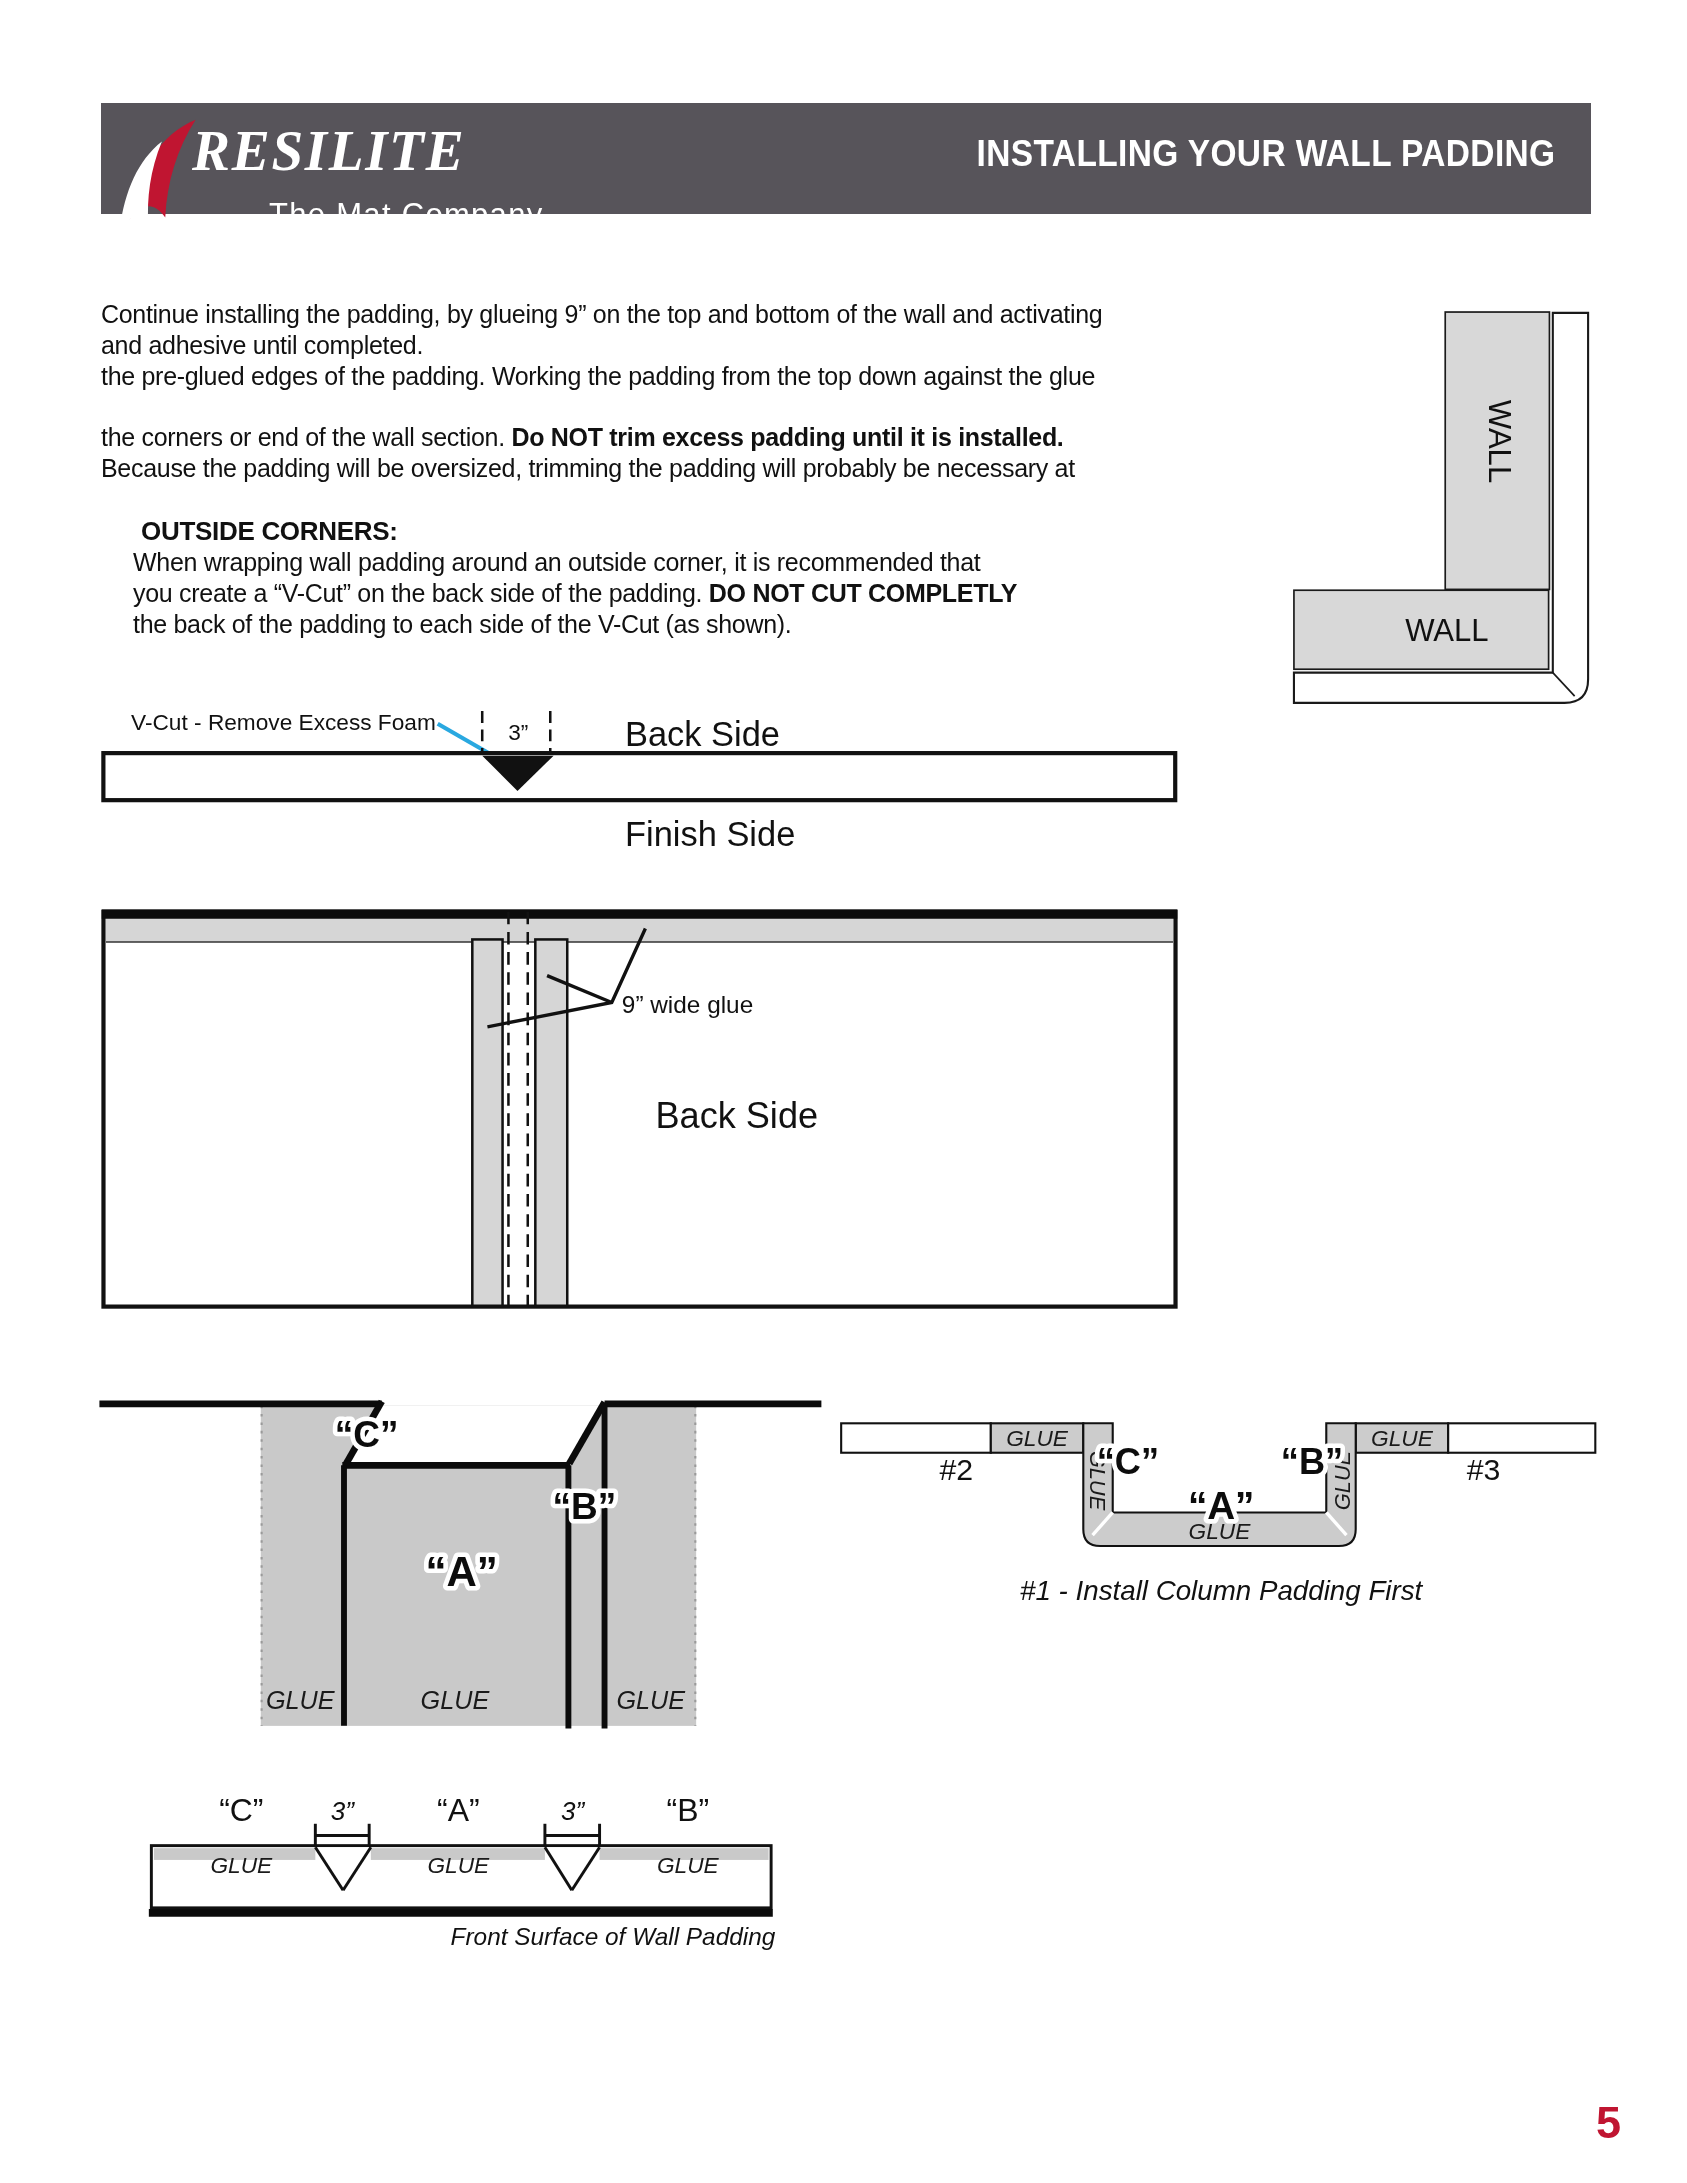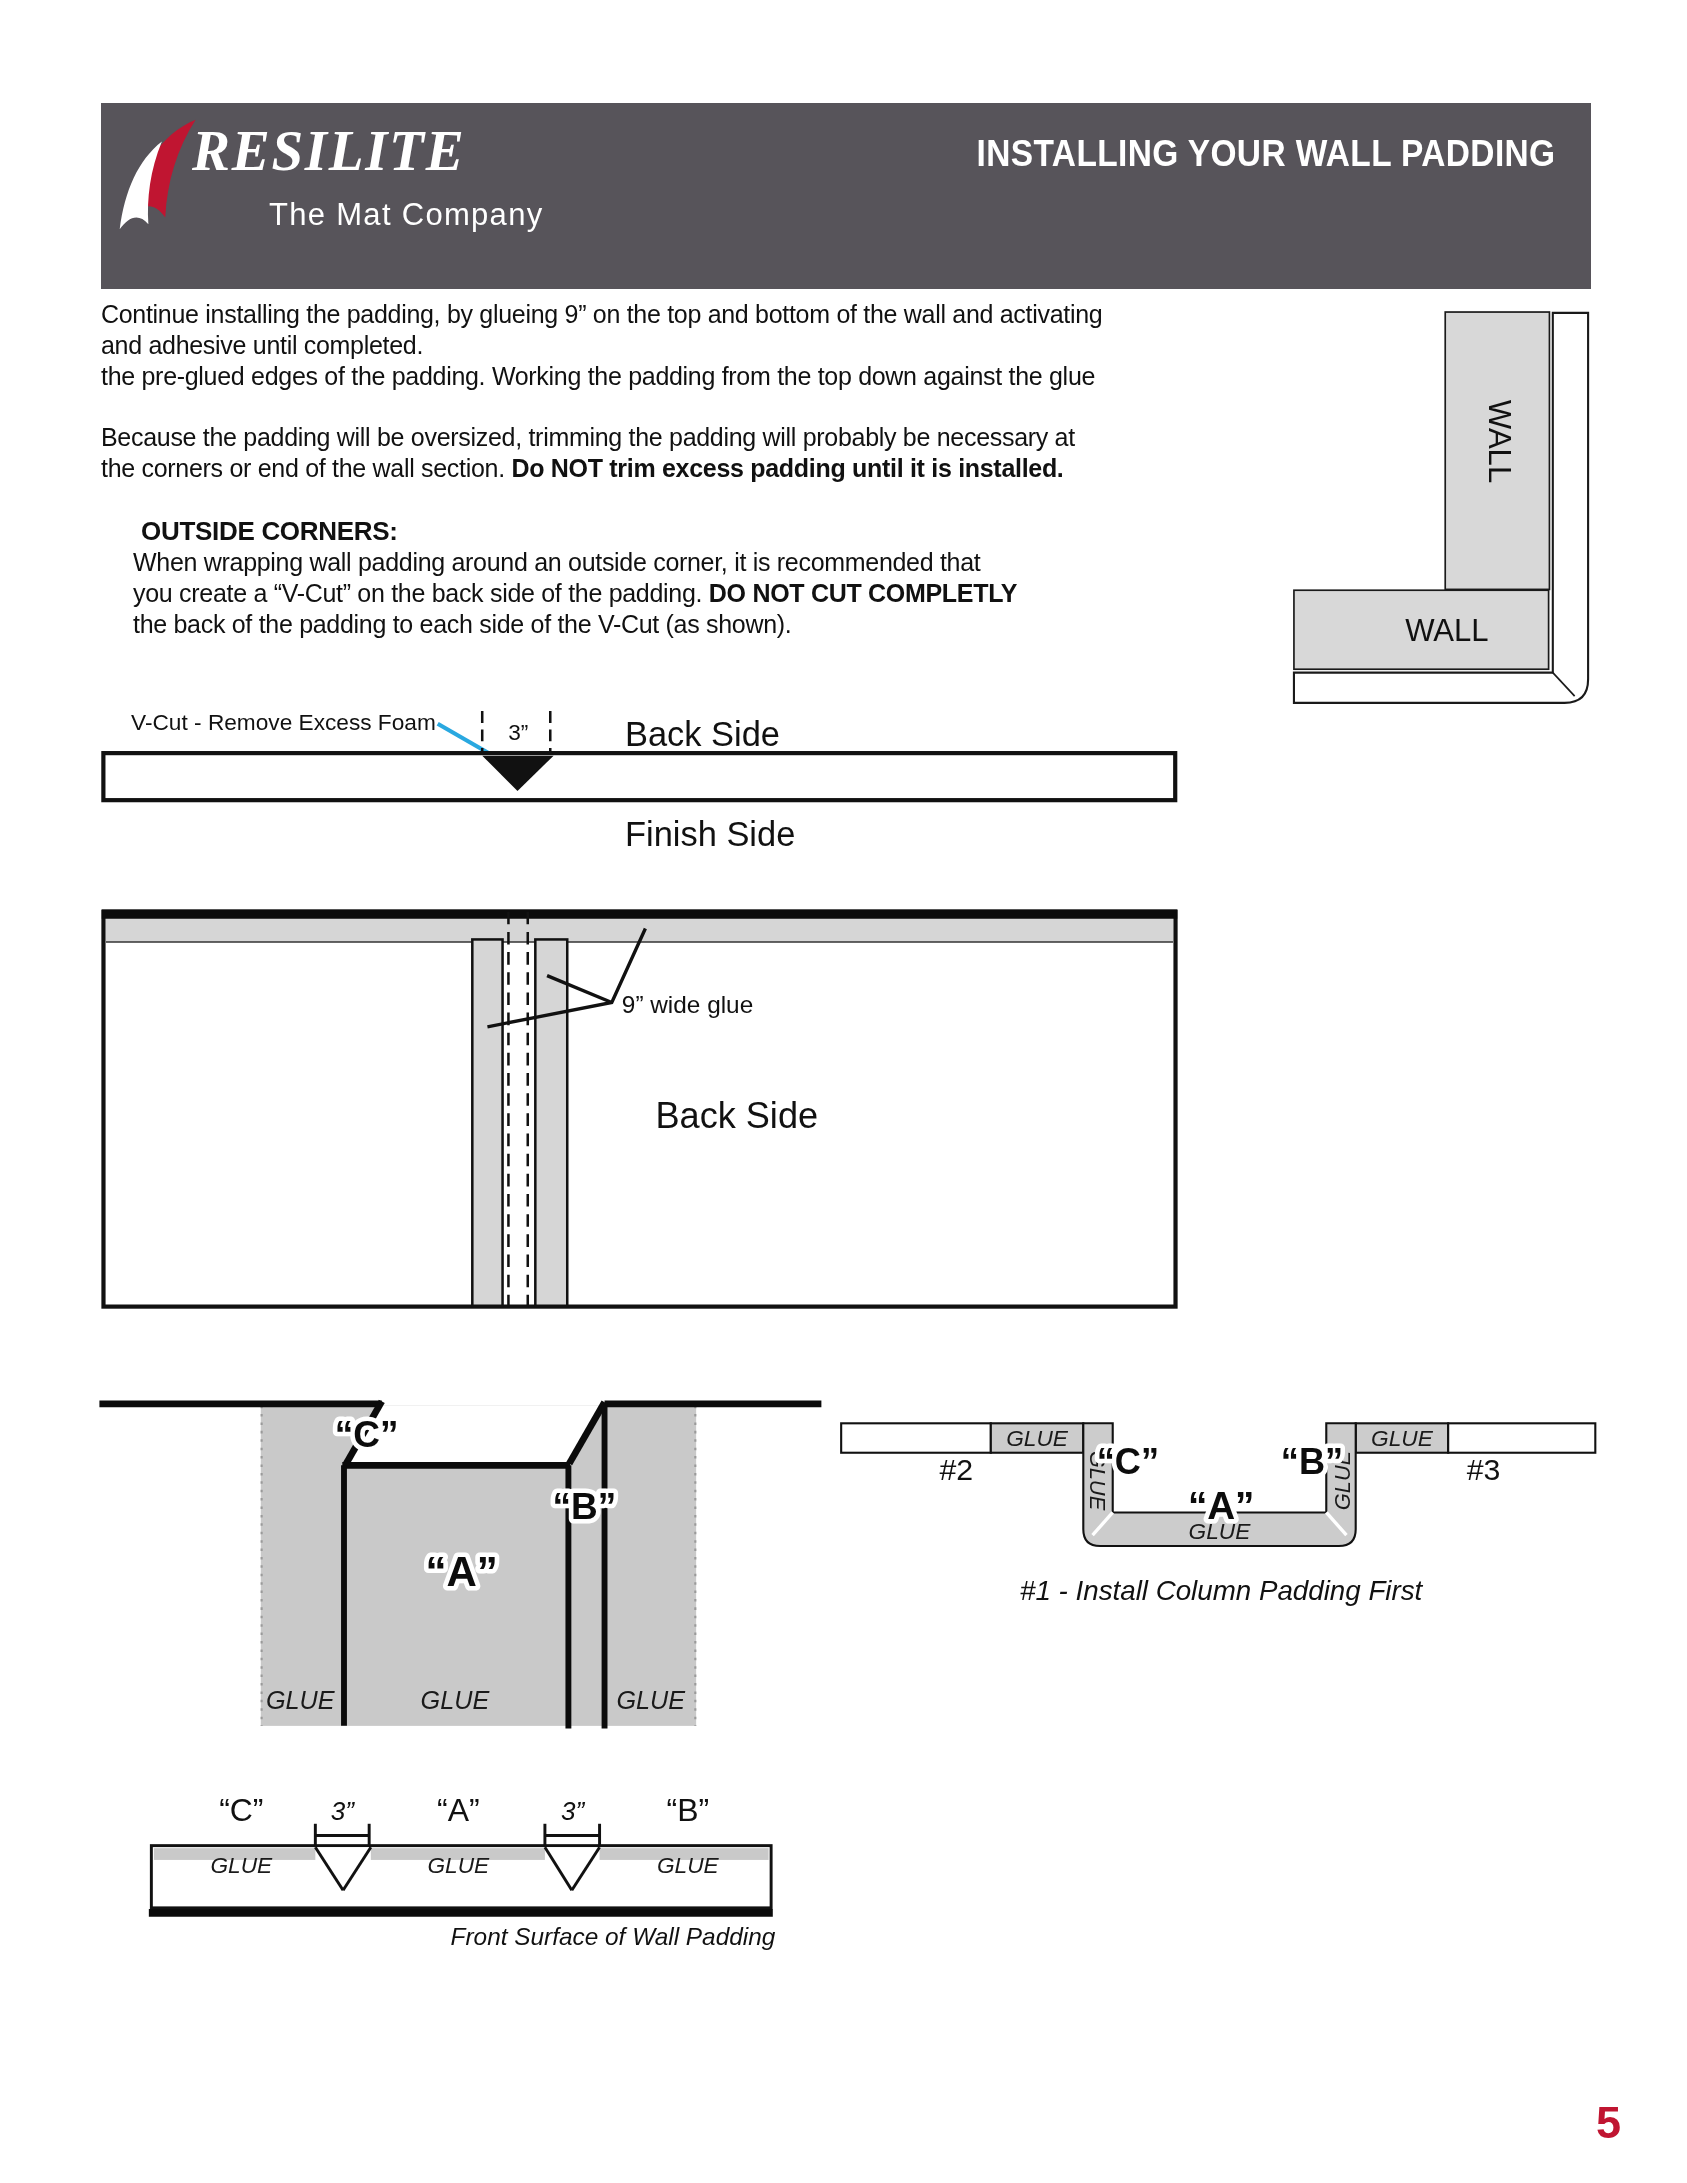--- a/index.html
+++ b/index.html
@@ -2,21 +2,21 @@
 <html style="font-size:13.5px"><head>
 <meta charset="utf-8">
 <style>
   html,body { margin:0; padding:0; background:#e8e8e8; }
   #page {
     position:relative; width:1687px; height:2183px; background:#ffffff;
     font-family:"Liberation Sans", sans-serif; color:#111; overflow:hidden;
   }
   
   #header {
-    position:absolute; left:101px; top:103px; width:1490px; height:186px;
+    position:absolute; left:101px; top:103px; width:1490px; height:111px;
     background:#57545A;
   }
   #logo-swoosh { position:absolute; left:17px; top:15px; }
   #brand {
     position:absolute; left:91px; top:15px;
     font-family:"Liberation Serif", serif; font-style:italic; font-weight:bold;
     font-size:57px; color:#ffffff; letter-spacing:1.7px; white-space:nowrap;
   }
   #tagline {
     position:absolute; left:168px; top:94px; color:#ffffff;
@@ -58,22 +58,22 @@
     <div id="tagline">The Mat Company</div>
     <div id="header-title">INSTALLING YOUR WALL PADDING</div>
   </div>
 
   <div id="para1" class="para">
     <div>Continue installing the padding, by glueing 9” on the top and bottom of the wall and activating</div>
     <div>and adhesive until completed.</div>
     <div>the pre-glued edges of the padding. Working the padding from the top down against the glue</div>
   </div>
   <div id="para2" class="para">
+    <div><span>the corners or end of the wall section. </span><span class="b">Do NOT trim excess padding until it is installed.</span></div>
     <div>Because the padding will be oversized, trimming the padding will probably be necessary at</div>
-    <div><span>the corners or end of the wall section. </span><span class="b">Do NOT trim excess padding until it is installed.</span></div>
   </div>
 
   <div id="oc-heading">OUTSIDE CORNERS:</div>
   <div id="para3" class="para">
     <div>When wrapping wall padding around an outside corner, it is recommended that</div>
     <div><span>you create a “V-Cut” on the back side of the padding. </span><span class="b">DO NOT CUT COMPLETLY</span></div>
     <div>the back of the padding to each side of the V-Cut (as shown).</div>
   </div>
 
   <svg style="left:1262px; top:294px;" width="353" height="421" viewBox="1500 350 420 500">

